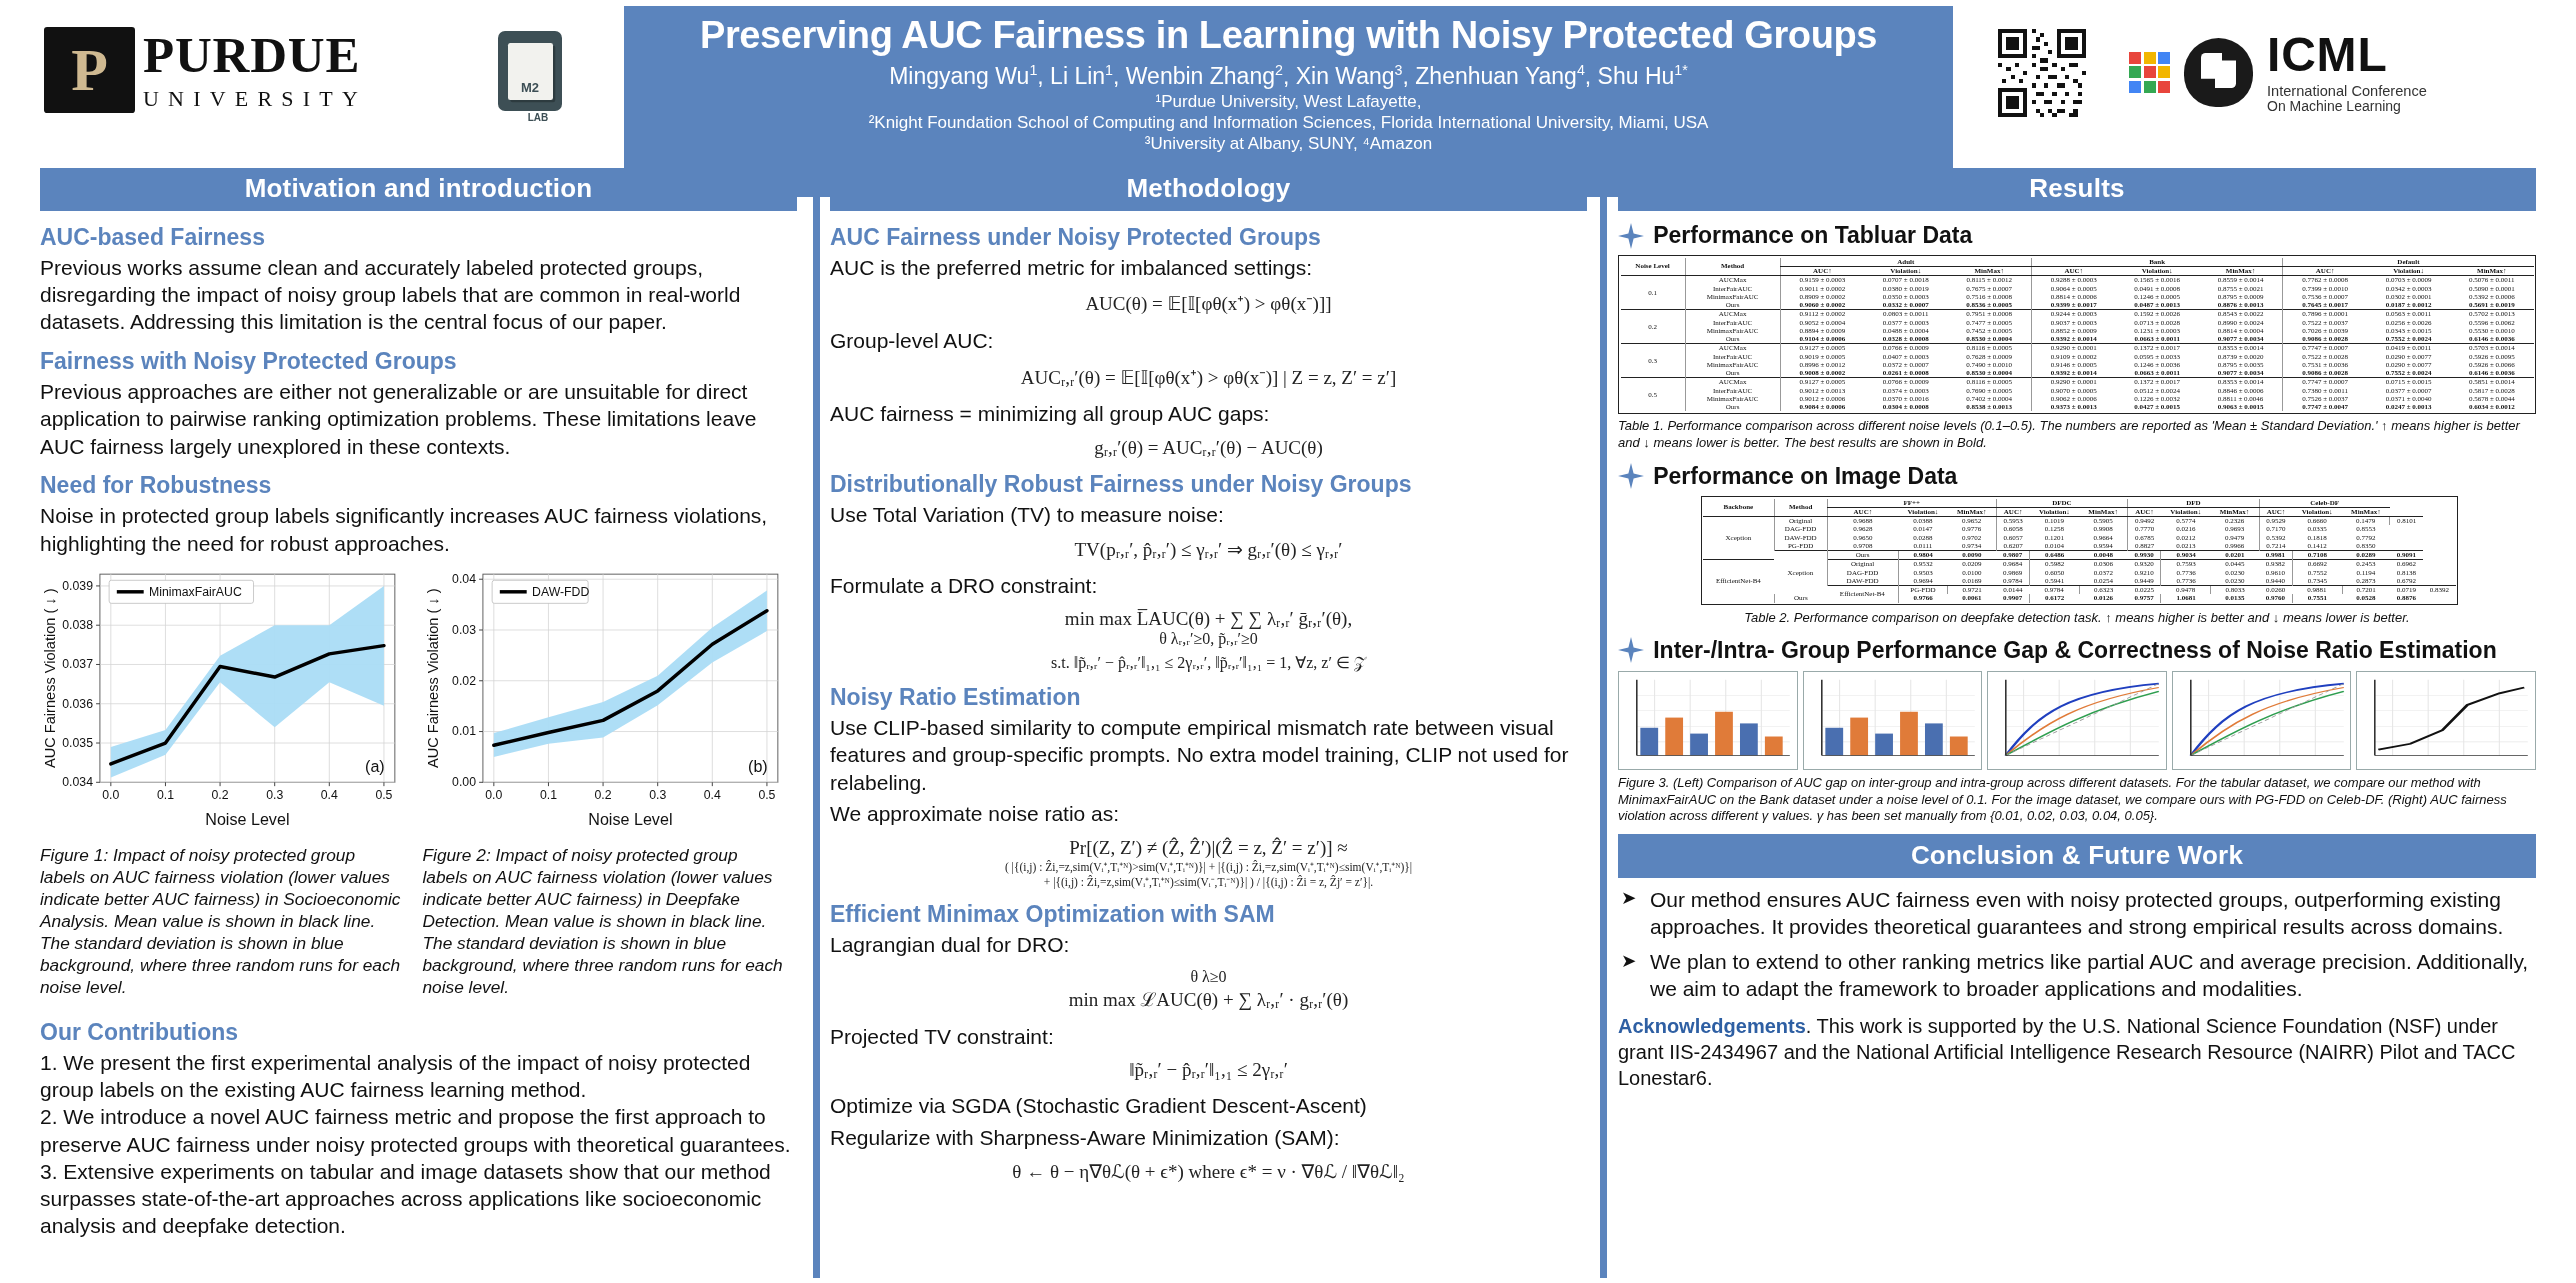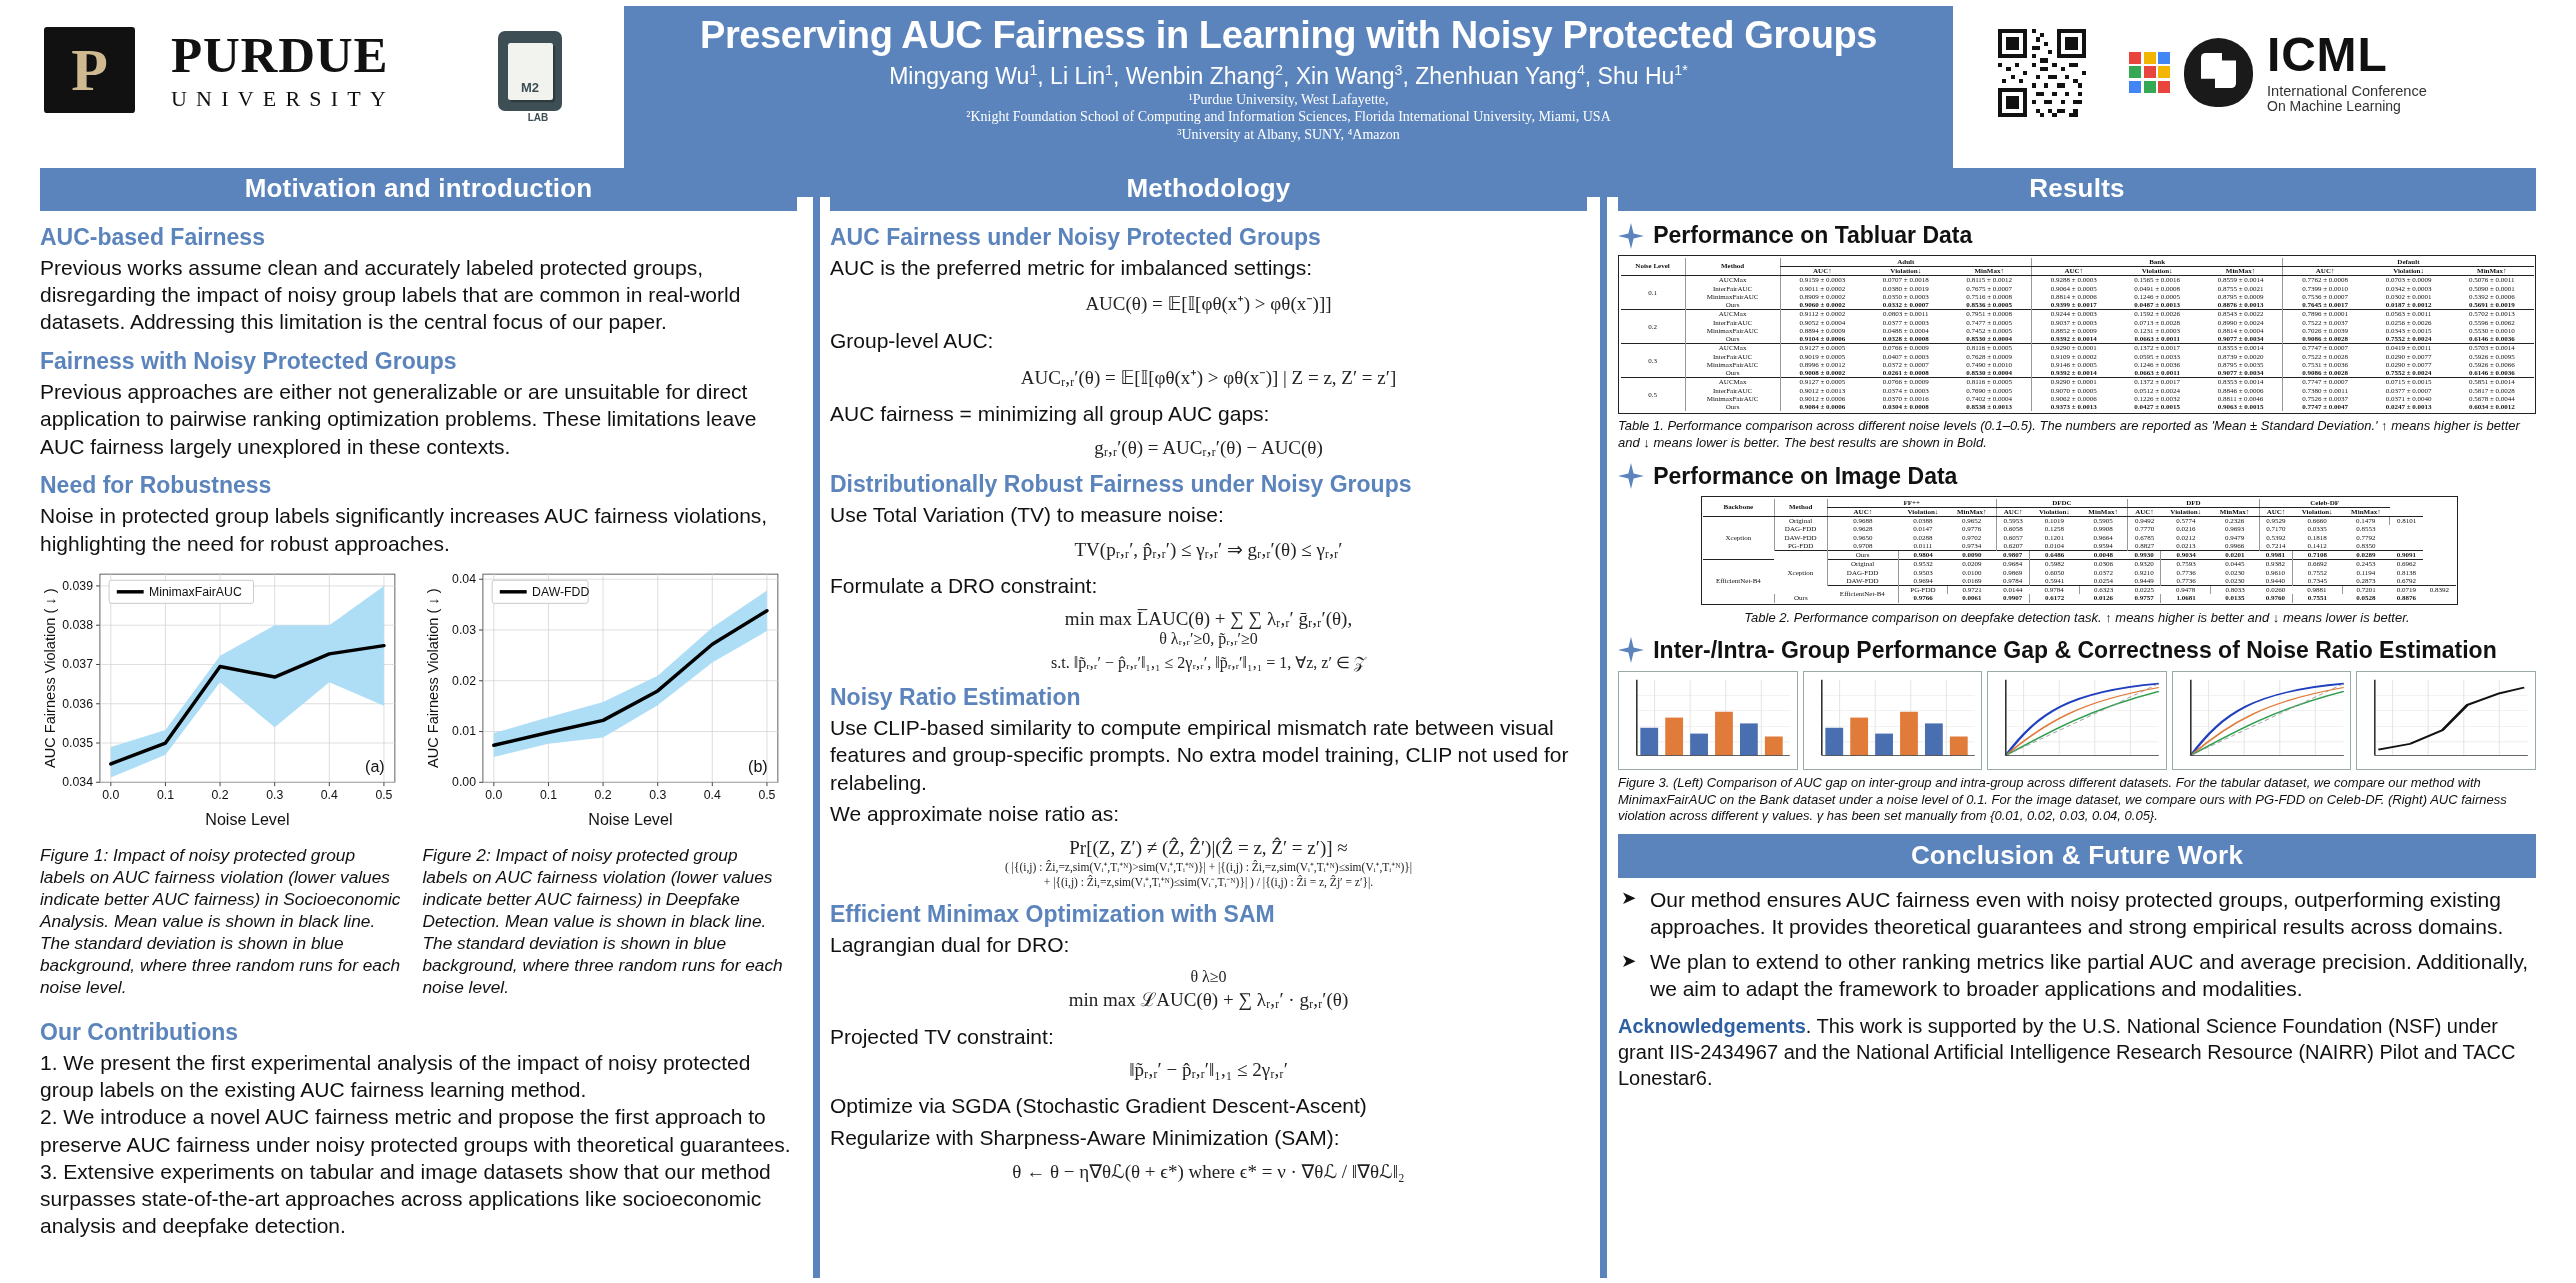--- a/index.html
+++ b/index.html
@@ -6,21 +6,21 @@
   body{
     width:2576px;height:1283px;background:#ffffff;
     font-family:"Liberation Sans", sans-serif;
     overflow:hidden;position:relative;
   }
   .poster{position:relative;width:2576px;height:1283px;background:#fff;}
 
   
   .header{position:absolute;left:0;top:0;width:2576px;height:160px;}
   .purdue-logo{position:absolute;left:32px;top:21.5px;width:461px;height:97px;
-     display:flex;align-items:center;gap:36px;padding-left:12px;}
+     display:flex;align-items:center;gap:8px;padding-left:12px;}
   .purdue-shield{width:91px;height:86px;background:#111;position:relative;
      border-radius:3.1px;flex:none;}
   .purdue-shield::after{content:"P";position:absolute;left:0;right:0;top:50%;
      transform:translateY(-50%);text-align:center;color:#CFB991;
      font-family:"Liberation Serif",serif;font-weight:bold;font-size:60px;line-height:1;}
   .purdue-word{display:flex;flex-direction:column;line-height:1;}
   .purdue-word .p1{font-family:"Liberation Serif",serif;font-weight:bold;
      font-size:51px;letter-spacing:0.8px;color:#111;}
   .purdue-word .p2{font-family:"Liberation Serif",serif;font-size:22px;
      letter-spacing:9.2px;color:#111;margin-top:6.1px;}
@@ -33,21 +33,21 @@
   .m2lab .card span{font-size:13px;font-weight:bold;color:#3d4f55;padding-bottom:4.6px;}
   .m2lab-cap{position:absolute;left:498px;top:112px;width:80px;text-align:center;
      font-size:10px;color:#3d4f55;font-weight:bold;}
 
   .title-band{position:absolute;left:624px;top:6.1px;width:1329px;height:191px;
      background:#5b84bd;display:flex;flex-direction:column;align-items:center;
      justify-content:flex-start;padding-top:7.7px;box-sizing:border-box;}
   .title-band h1{margin:0;color:#fff;font-size:38px;font-weight:bold;
      line-height:1.12;text-align:center;letter-spacing:-0.4px;}
   .authors{color:#fff;font-size:23px;margin-top:6.1px;text-align:center;line-height:1.2;}
-  .affil{color:#fff;font-size:14px;line-height:1.25;font-family:Liberation Serif, serif;}
+  .affil{color:#fff;font-size:17px;line-height:1.25;}
   .authors sup,.affil sup{font-size:.62em;vertical-align:super;}
 
   .qr{position:absolute;left:1998px;top:29px;width:88px;height:88px;}
   .qr svg{display:block;}
 
   .icml-logo{position:absolute;left:2129px;top:26px;width:415px;height:92px;
      display:flex;align-items:center;gap:14px;}
   .icml-dots{width:41px;height:41px;display:grid;grid-template-columns:repeat(3,12.3px);
      grid-template-rows:repeat(3,12.3px);gap:2.3px;flex:none;}
   .icml-blob{width:69px;height:69px;background:#1a1a1a;border-radius:50% 50% 46% 46%;

